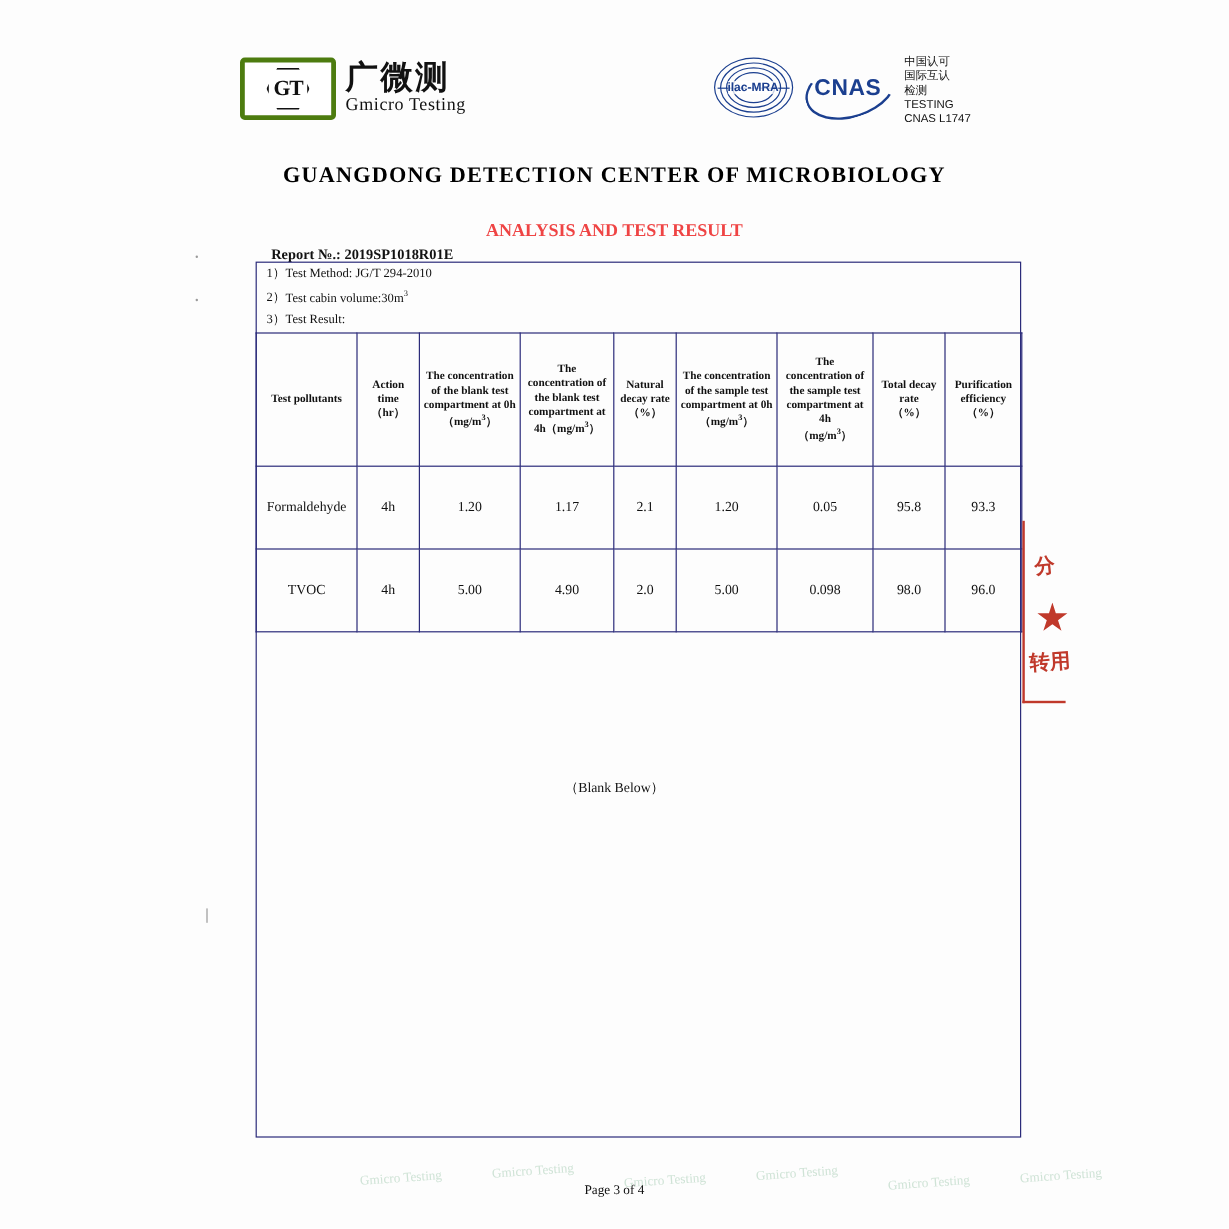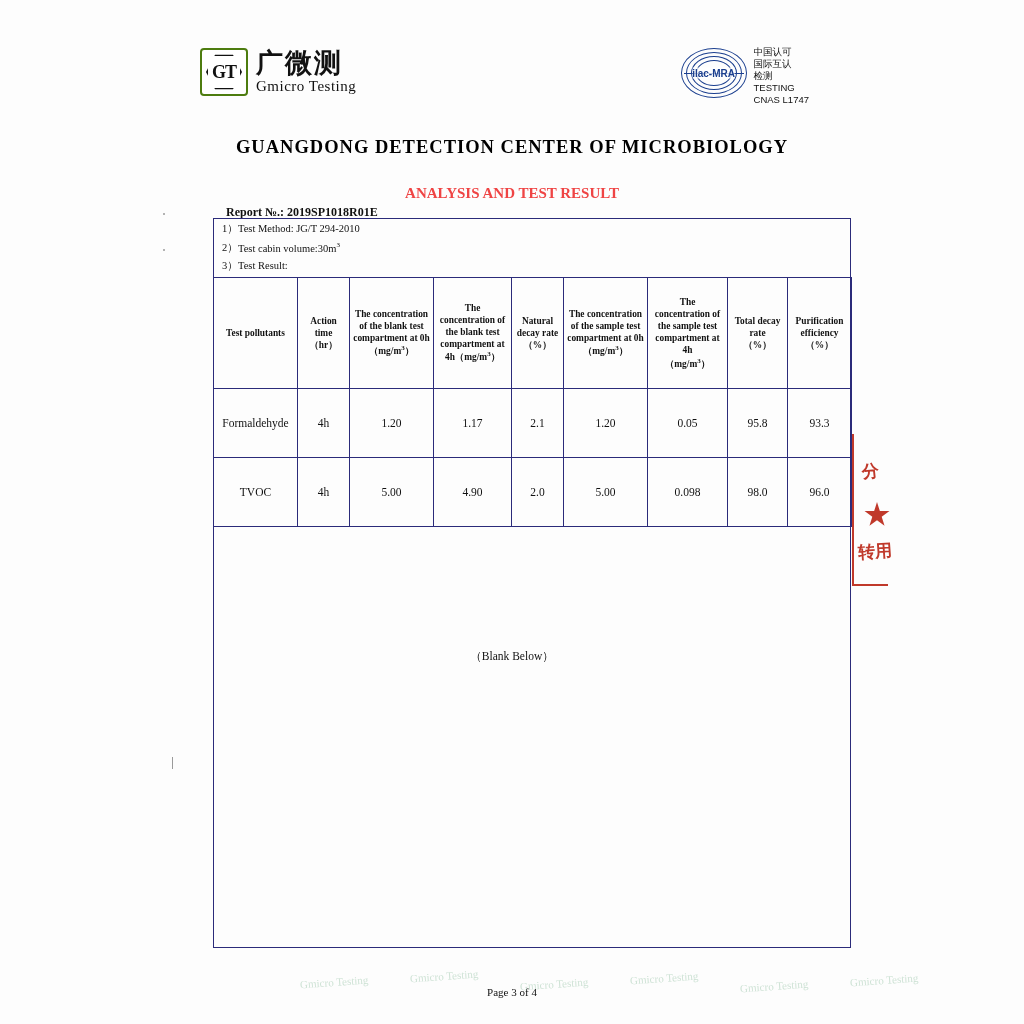--- a/index.html
+++ b/index.html
@@ -32,25 +32,26 @@
   .logo-block {
     position: absolute;
     left: 200px;
     top: 4px;
     display: flex;
     align-items: center;
   }
   .logo-mark {
     width: 44px;
     height: 44px;
-    border: 2px solid #4d7c0f;
+    border: 4px solid #4d7c0f;
     border-radius: 4px;
     position: relative;
     background: #fff;
     margin-right: 8px;
+    padding-left: 28px;
   }
   .logo-mark .hex {
     position: absolute;
     left: 50%;
     top: 50%;
     transform: translate(-50%, -50%);
     width: 32px;
     height: 32px;
     border: 2px solid #111;
     clip-path: polygon(25% 2%, 75% 2%, 100% 50%, 75% 98%, 25% 98%, 0% 50%);
@@ -371,20 +372,24 @@
     </div>
 
     <div class="accred-block">
       <div class="ilac">
         <div class="ring r1"></div>
         <div class="ring r2"></div>
         <div class="ring r3"></div>
         <div class="ring r4"></div>
         <div class="strike"></div>
         <div class="label">ilac-MRA</div>
+      </div>
+      <div class="cnas">
+        <div class="swoosh"></div>
+        <div class="txt">CNAS</div>
       </div>
       <div class="cnas-text">
         <div>中国认可</div>
         <div>国际互认</div>
         <div>检测</div>
         <div class="en">TESTING</div>
         <div class="en">CNAS L1747</div>
       </div>
     </div>
   </div>

